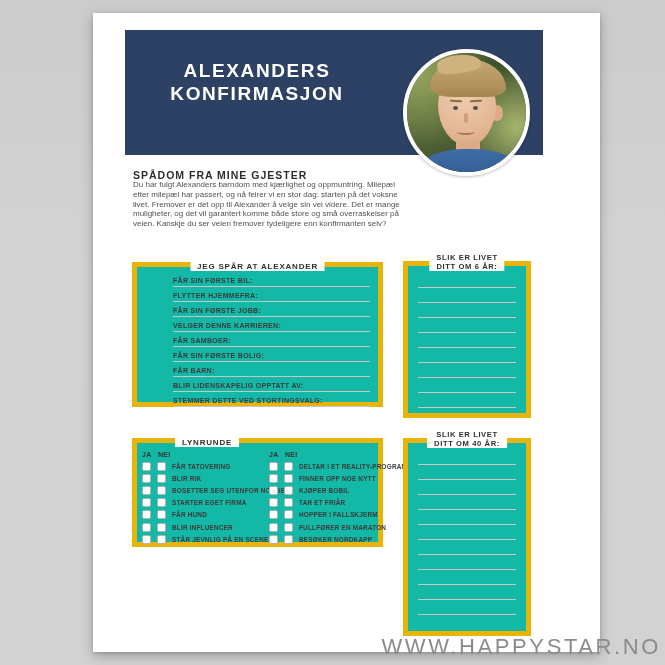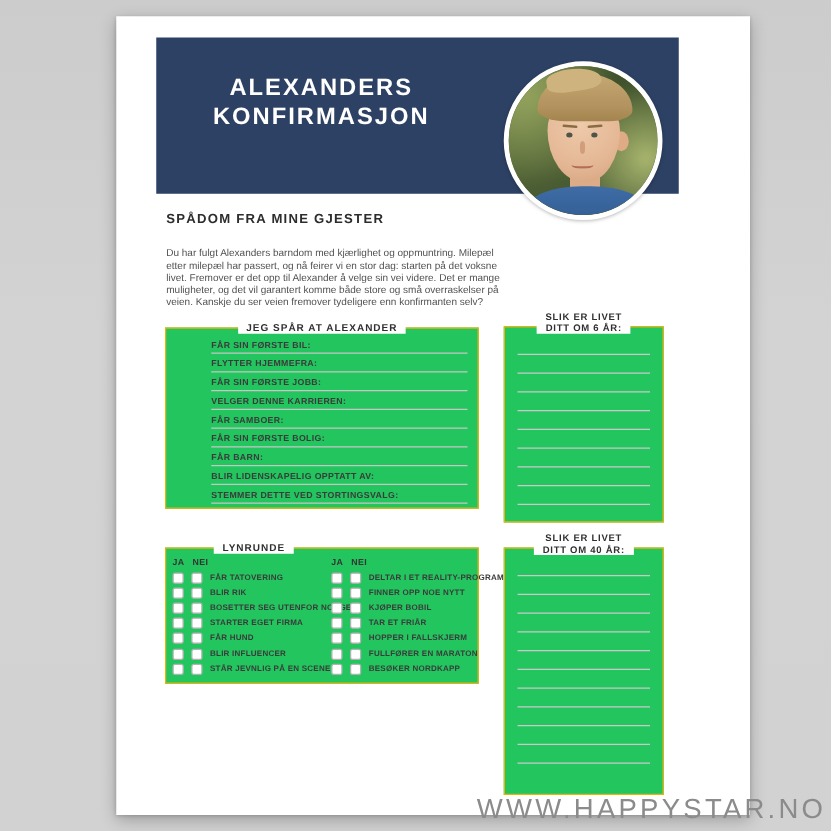--- a/index.html
+++ b/index.html
@@ -52,24 +52,24 @@
   .ph-brow { width:12px; height:2px; background:#8a6c42; border-radius:2px; }
   .b1 { left:43px; top:47px; transform:rotate(4deg); }
   .b2 { left:63px; top:47px; transform:rotate(-4deg); }
   .ph-eye { width:5px; height:4px; background:#4e5548; border-radius:50%; }
   .e1 { left:46px; top:53px; } .e2 { left:66px; top:53px; }
   .ph-nose { left:57px; top:60px; width:4px; height:10px; background:rgba(190,130,95,.55); border-radius:40%; }
   .ph-mouth { left:50px; top:76px; width:18px; height:6px; border-bottom:2px solid #b06e5a; border-radius:0 0 60% 60%; }
 
   
   .intro-heading { position:absolute; left:40px; top:156px; font-size:10.5px; font-weight:bold; letter-spacing:1px; color:#2d2d2d; }
-  .intro-body { position:absolute; left:40px; top:185px; width:268px; font-size:8px; line-height:9.8px; color:#515151; }
-
-  
-  .box { position:absolute; border:1px solid #eab308; background:#22c55e; }
+  .intro-body { position:absolute; left:40px; top:167px; width:268px; font-size:8px; line-height:9.8px; color:#515151; }
+
+  
+  .box { position:absolute; border:5px solid #eab308; background:#14b8a6; }
   .box-legend {
     position:absolute; top:-5px; background:#fff; padding:0 7px; white-space:nowrap;
     font-size:8px; font-weight:bold; letter-spacing:.8px; color:#303030;
   }
   .legend-center { left:50%; transform:translateX(-50%); }
   .legend-two { top:-12px; text-align:center; line-height:8.5px; font-size:7.6px; letter-spacing:.6px; }
 
   
   .box-predictions { left:39px; top:249px; width:251px; height:145px;padding-left:28px; }
   .p-rows { margin:5px 8px 0 8px; }

